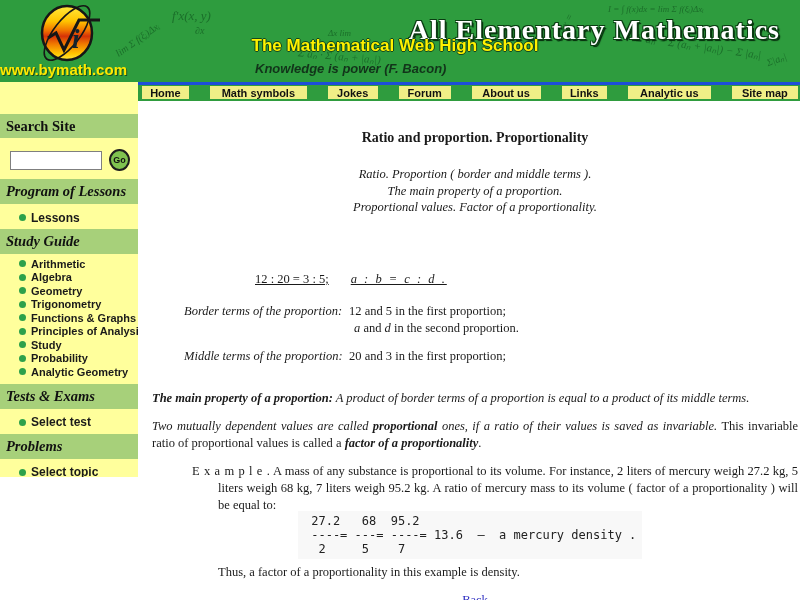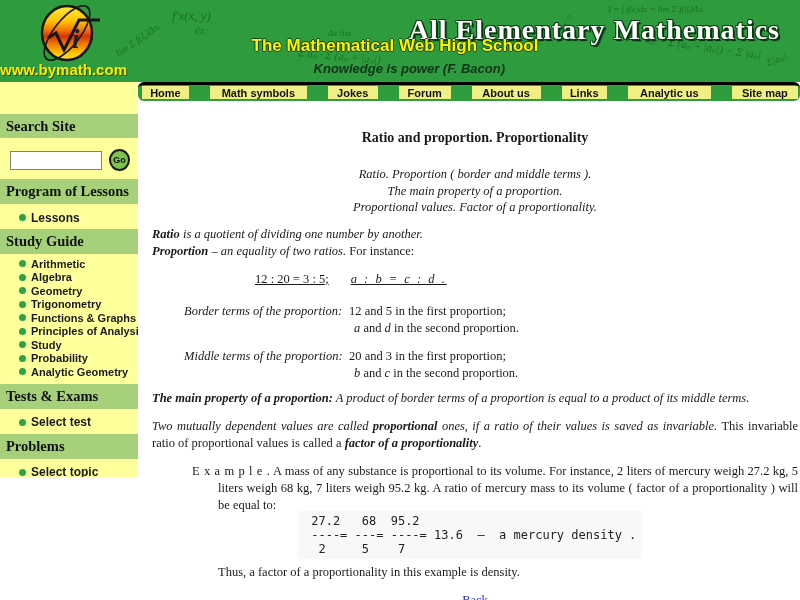--- a/index.html
+++ b/index.html
@@ -31,29 +31,29 @@
     color:#ffffff; letter-spacing:1px;
     text-shadow:-1px -1px 0 #0a3d12, 1px -1px 0 #0a3d12, -1px 1px 0 #0a3d12, 1px 1px 0 #0a3d12, 2px 2px 1px #05290b;
   }
   .site-subtitle {
     position:absolute; left:150px; top:36px; width:490px; text-align:center;
     font-family:"Liberation Sans", sans-serif; font-weight:bold; font-size:17px;
     color:#fff200;
     text-shadow:-1px 0 0 #14481c, 1px 0 0 #14481c, 0 -1px 0 #14481c, 0 1px 0 #14481c;
   }
   .site-motto {
-    position:absolute; left:255px; top:61px; width:250px; text-align:right;
+    position:absolute; left:255px; top:61px; width:250px; text-align:left;
     font-family:"Liberation Sans", sans-serif; font-weight:bold; font-style:italic;
     font-size:13px; color:#12341a;
   }
   
   .nav-row {
     position:absolute; left:138px; top:82px; width:662px; height:19px;
-    background:#2f9c3e; border-top:3px solid #000000;
-    display:flex; align-items:stretch; padding:1px 2px 2px 4px; gap:21px;border-radius:6px;
+    background:#2f9c3e; border-top:3px solid #1d4ed8;
+    display:flex; align-items:stretch; padding:1px 2px 2px 4px; gap:21px;
   }
   .nav-cell {
     background:#f0ef86; display:flex; align-items:center; justify-content:center;
     font-family:"Liberation Sans", sans-serif; font-weight:bold; font-size:11px;
     color:#111; cursor:pointer; white-space:nowrap; padding:0 4px;
   }
   
   .sidebar {
     position:absolute; left:0; top:82px; width:138px; height:395px;
     background:#ffff9c; overflow:hidden;
@@ -68,21 +68,21 @@
   .search-input {
     width:92px; height:19px; border:1px solid #7f7f7f; background:#fff;
     font-family:"Liberation Sans", sans-serif; font-size:11px; padding:0 3px;
   }
   .go-btn {
     width:22px; height:22px; margin-left:7px; border-radius:50%;
     background:#7fc24f; border:2px solid #1d1d1d;
     font-family:"Liberation Sans", sans-serif; font-weight:bold; font-size:9px; color:#111;
     display:flex; align-items:center; justify-content:center; cursor:pointer;
   }
-  .side-section .side-bar-heading { margin-top:5px; height:25px; line-height:25px; }
+  .side-section .side-bar-heading { margin-top:5px; height:25px; line-height:25px;font-style:italic; }
   .side-items { list-style:none; margin:3px 0 0 12px; }
   .side-items.single { margin-top:7px; }
   .side-items li {
     height:13.5px; display:flex; align-items:center; padding-left:7px;
     font-family:"Liberation Sans", sans-serif; font-weight:bold; font-size:11px;
     color:#1a1a1a; cursor:pointer; white-space:nowrap;
   }
   .side-items.single li { font-size:12px; height:13px; }
   .bullet {
     width:7px; height:7px; border-radius:50%; background:#2da14b;
@@ -249,46 +249,37 @@
 
 <div class="content">
   <div class="c-abs page-title">Ratio and proportion. Proportionality</div>
 
   <div class="c-abs toc" id="toc">
       <div>Ratio. Proportion ( border and middle terms ).</div>
       <div>The main property of a proportion.</div>
       <div>Proportional values. Factor of a proportionality.</div>
     </div>
 
-  <div class="c-abs defs">
-    <div>
-      <span class="bi">Ratio</span><span class="it"> is a quotient of dividing one number by another.</span>
-    </div>
-    <div>
-      <span class="bi">Proportion</span><span class="it"> – an equality of two ratios.</span><span> For instance:</span>
-    </div>
-  </div>
 
   <div class="c-abs formula-line">
     <span>12 : 20 = 3 : 5;</span><span class="formula-lit">a : b = c : d .</span>
   </div>
 
   <div class="c-abs terms-block block-border">
     <div class="terms-label">Border terms of the proportion:</div>
     <div class="terms-lines">
       <div>12 and 5 in the first proportion;</div>
       <div><span class="it">a</span><span> and </span><span class="it">d</span><span> in the second proportion.</span></div>
     </div>
   </div>
 
   <div class="c-abs terms-block block-middle">
     <div class="terms-label">Middle terms of the proportion:</div>
     <div class="terms-lines">
       <div>20 and 3 in the first proportion;</div>
-      <div><span class="it">b</span><span> and </span><span class="it">c</span><span> in the second proportion.</span></div>
     </div>
   </div>
 
   <div class="c-abs para-two">
     <span class="it">Two mutually dependent values are called </span><span class="bi">proportional</span><span class="it"> ones, if a ratio of their values is saved as invariable.</span><span> This invariable ratio of proportional values is called a </span><span class="bi">factor of a proportionality</span><span>.</span>
   </div>
 
   <div class="c-abs main-prop">
     <span class="bi">The main property of a proportion:</span><span class="it">  A product of border terms of a proportion is equal to a product of its middle terms.</span>
   </div>

